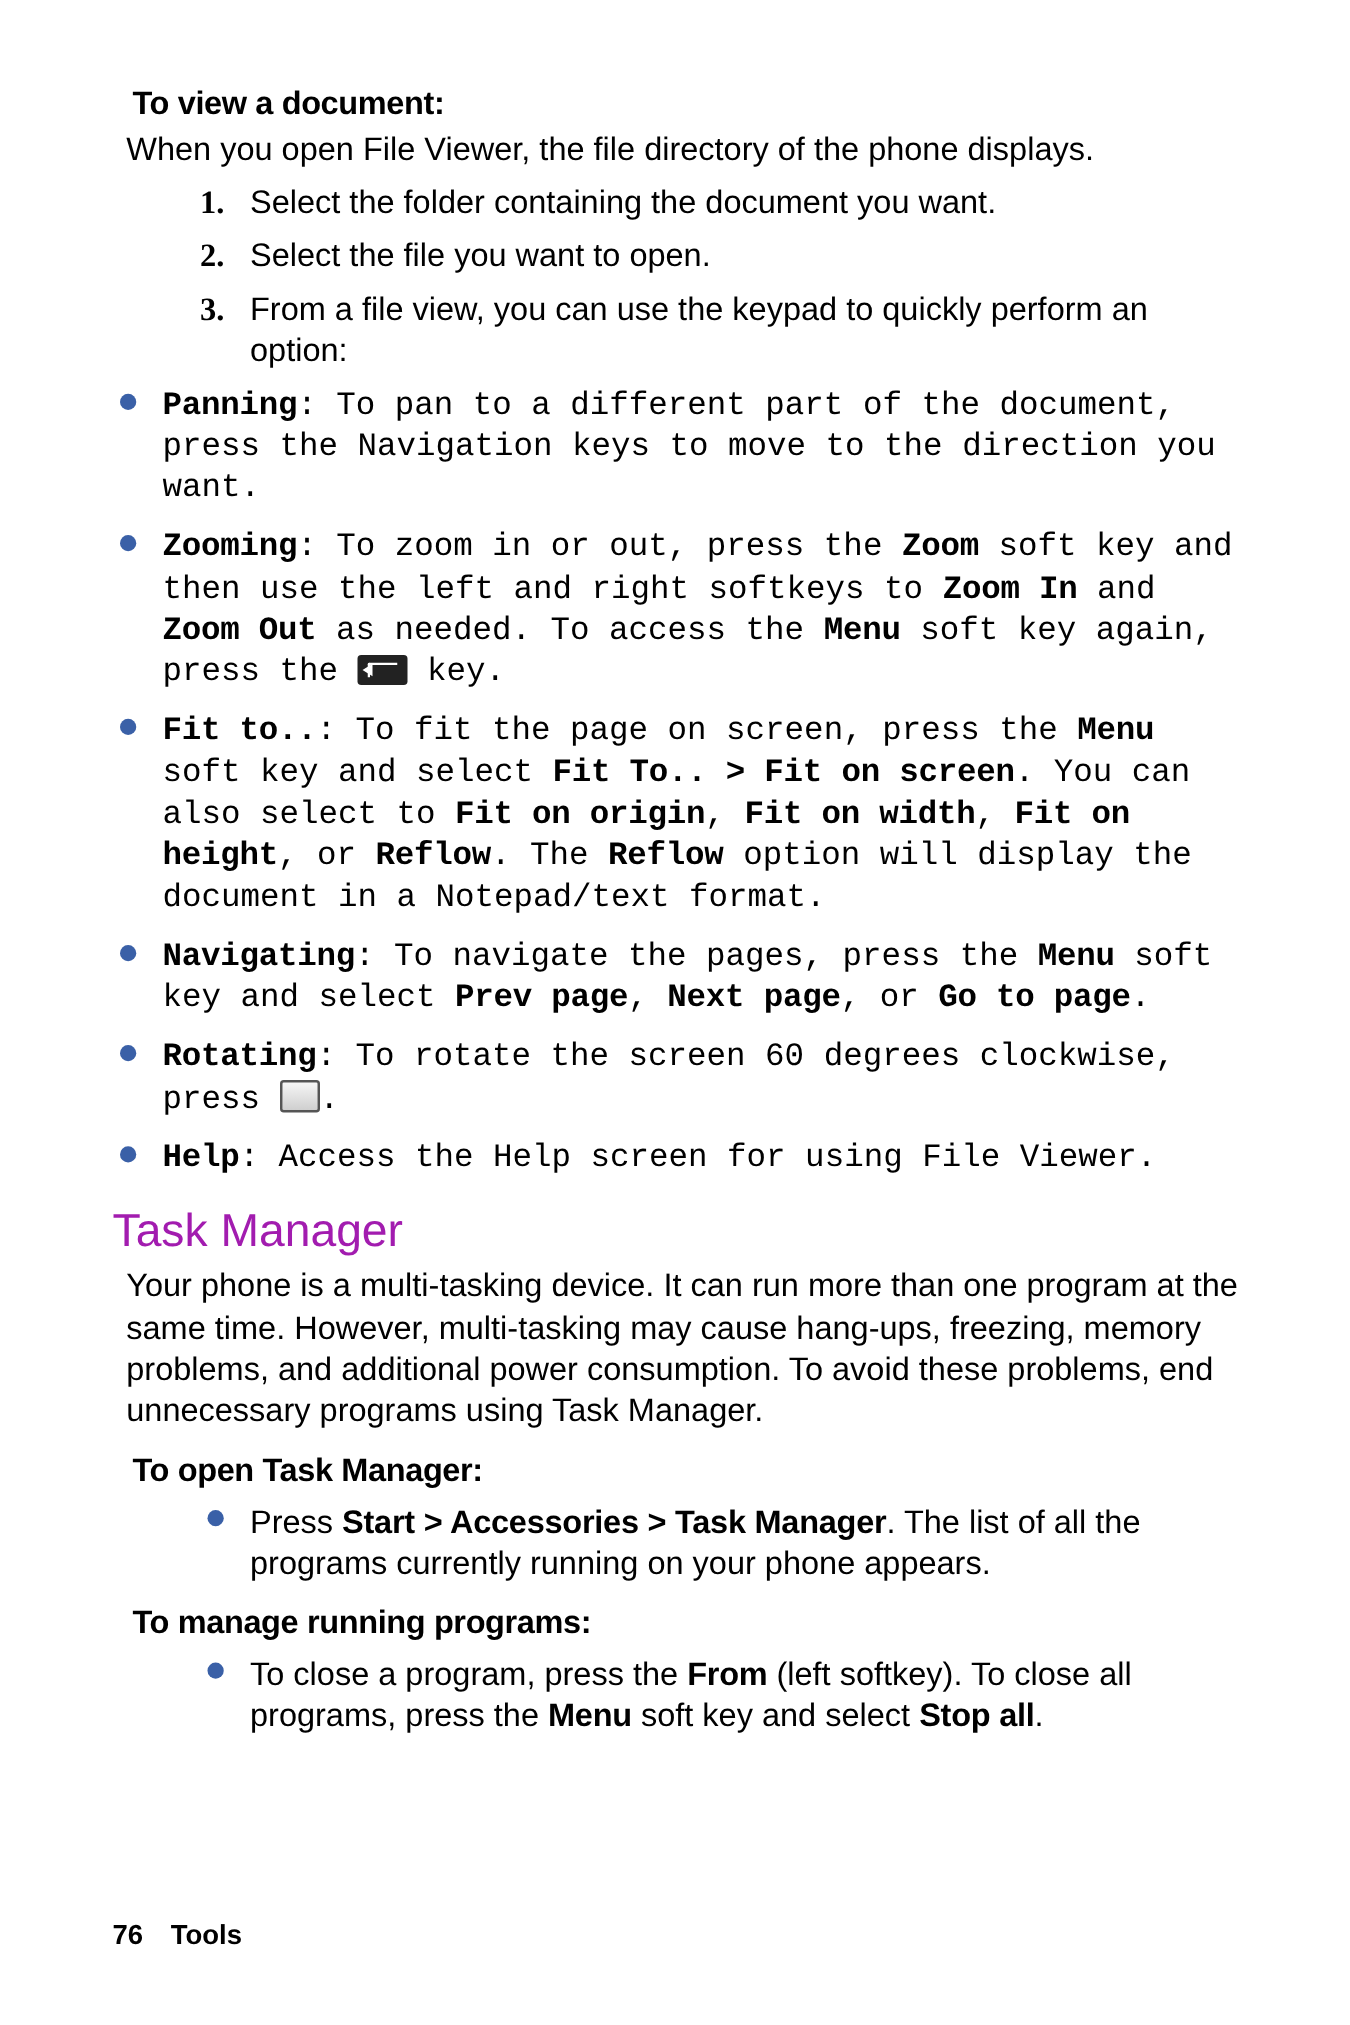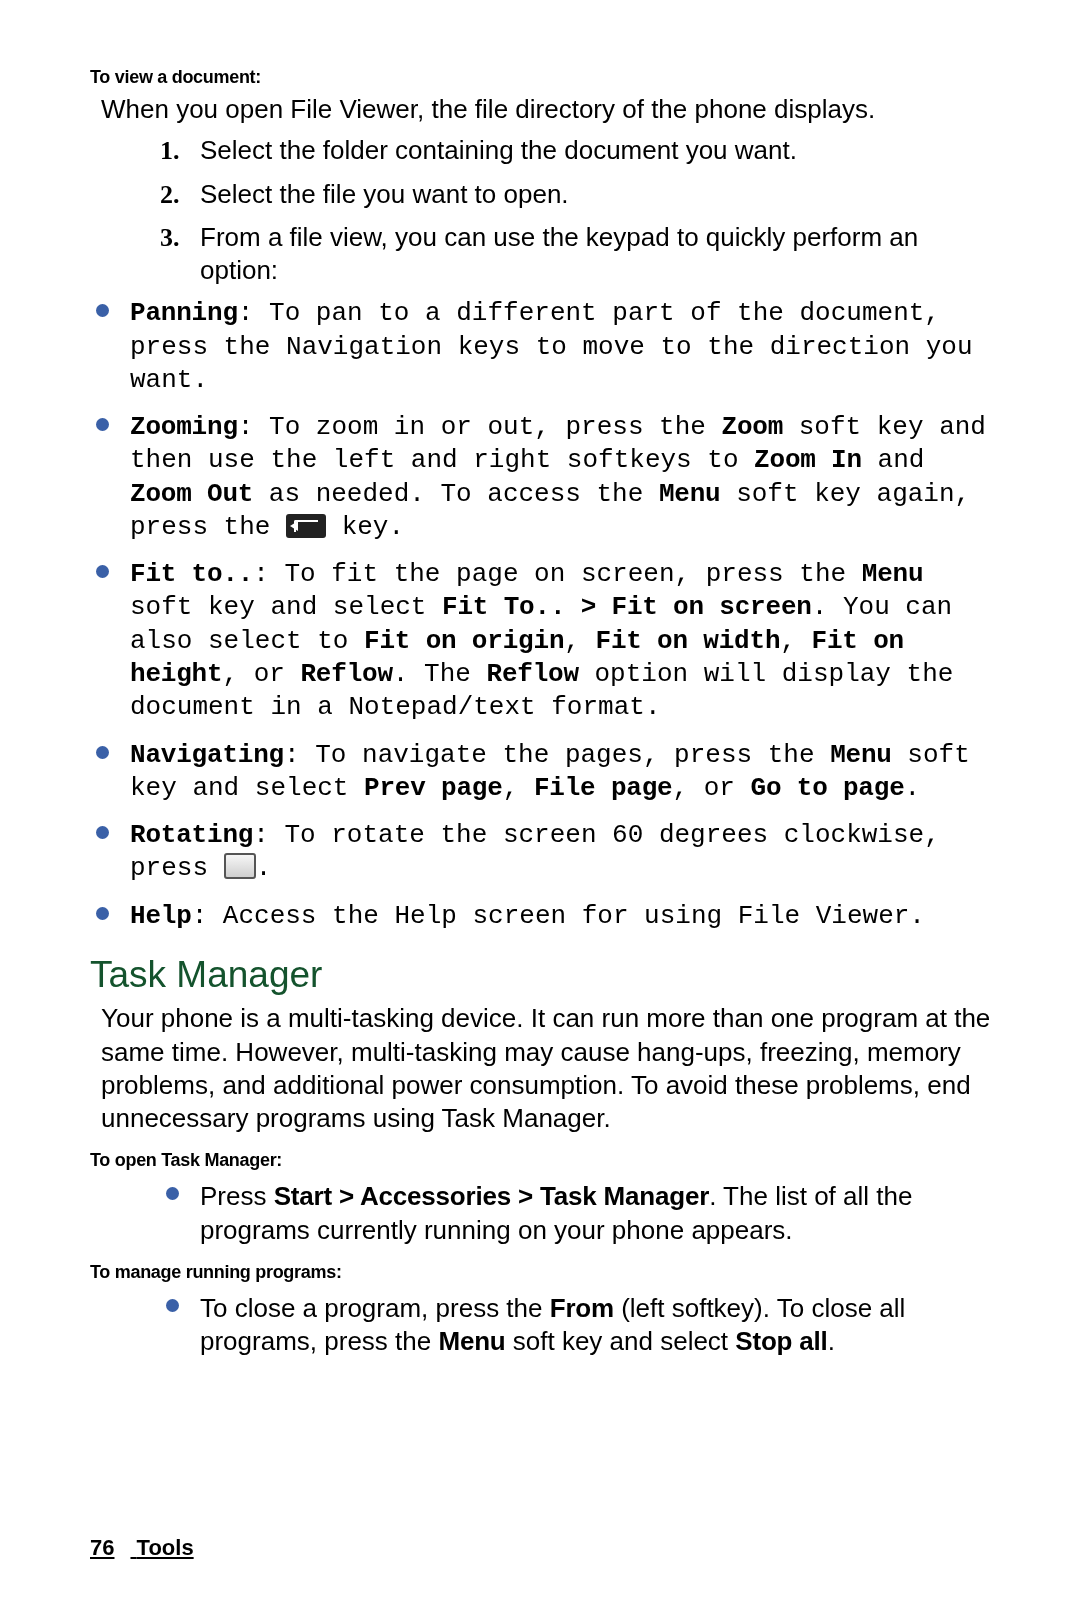--- a/index.html
+++ b/index.html
@@ -13,22 +13,22 @@
     font-size:26px;
     line-height:1.28;
     position:relative;
     background:#fff;
   }
   .bold-head{
     font-family:Arial,Helvetica,sans-serif;
     font-weight:900;
     font-stretch:condensed;
     letter-spacing:-0.3px;
-    margin:6px 0 4px 0;
-    font-size:18px;
+    margin:6px 0 4px 16px;
+    font-size:26px;
   }
   .para{margin:2px 0 8px 11px;}
   ol.steps{
     list-style:none;
     padding:0;
     margin:6px 0 0 0;
   }
   ol.steps>li{
     display:flex;
     align-items:flex-start;
@@ -60,21 +60,21 @@
     left:6px;
     top:7px;
     width:13px;
     height:13px;
     border-radius:50%;
     background:#3a60a7;
   }
   .nested{padding-left:110px;font-family:Liberation Mono, monospace;}
   .b{font-weight:900;font-stretch:condensed;letter-spacing:-0.2px;}
   h2.section{
-    color:#14532d;
+    color:#a21caf;
     font-weight:400;
     font-size:37px;
     margin:18px 0 4px 0;
     letter-spacing:0;
   }
   .icon{
     display:inline-block;
     vertical-align:-4px;
   }
   .icon-back{
@@ -105,21 +105,20 @@
     width:28px;height:22px;
     border:2px solid #555;
     border-radius:3px;
     background:linear-gradient(#f6f6f6,#cfcfcf);
   }
   .footer{
     position:absolute;
     left:90px;
     bottom:58px;
     font-size:22px;
-    text-decoration:underline;
   }
   .footer .pn{font-weight:900;margin-right:16px;}
   .footer .ch{font-weight:900;font-stretch:condensed;}
 </style>
 </head>
 <body>
 
 <div class="bold-head">To view a document:</div>
 <div class="para">When you open File Viewer, the file directory of the phone displays.</div>
 
@@ -143,21 +142,21 @@
     <span class="b">Panning</span><span>: To pan to a different part of the document, press the Navigation keys to move to the direction you want.</span>
   </li>
   <li>
     <span class="b">Zooming</span><span>: To zoom in or out, press the </span><span class="b">Zoom</span><span> soft key and then use the left and right softkeys to </span><span class="b">Zoom In</span><span> and </span><span class="b">Zoom Out</span><span> as needed. To access the </span><span class="b">Menu</span><span> soft key again, press the </span>
     <span class="icon icon-back"></span><span> key.</span>
   </li>
   <li>
     <span class="b">Fit to..</span><span>: To fit the page on screen, press the </span><span class="b">Menu</span><span> soft key and select </span><span class="b">Fit To.. &gt; Fit on screen</span><span>. You can also select to </span><span class="b">Fit on origin</span><span>, </span><span class="b">Fit on width</span><span>, </span><span class="b">Fit on height</span><span>, or </span><span class="b">Reflow</span><span>. The </span><span class="b">Reflow</span><span> option will display the document in a Notepad/text format.</span>
   </li>
   <li>
-    <span class="b">Navigating</span><span>: To navigate the pages, press the </span><span class="b">Menu</span><span> soft key and select </span><span class="b">Prev page</span><span>, </span><span class="b">File page</span><span>, or </span><span class="b">Go to page</span><span>.</span>
+    <span class="b">Navigating</span><span>: To navigate the pages, press the </span><span class="b">Menu</span><span> soft key and select </span><span class="b">Prev page</span><span>, </span><span class="b">Next page</span><span>, or </span><span class="b">Go to page</span><span>.</span>
   </li>
   <li>
     <span class="b">Rotating</span><span>: To rotate the screen 60 degrees clockwise, press </span><span class="icon icon-screen"></span><span>.</span>
   </li>
   <li>
     <span class="b">Help</span><span>: Access the Help screen for using File Viewer.</span>
   </li>
 </ul>
 
 <h2 class="section">Task Manager</h2>

